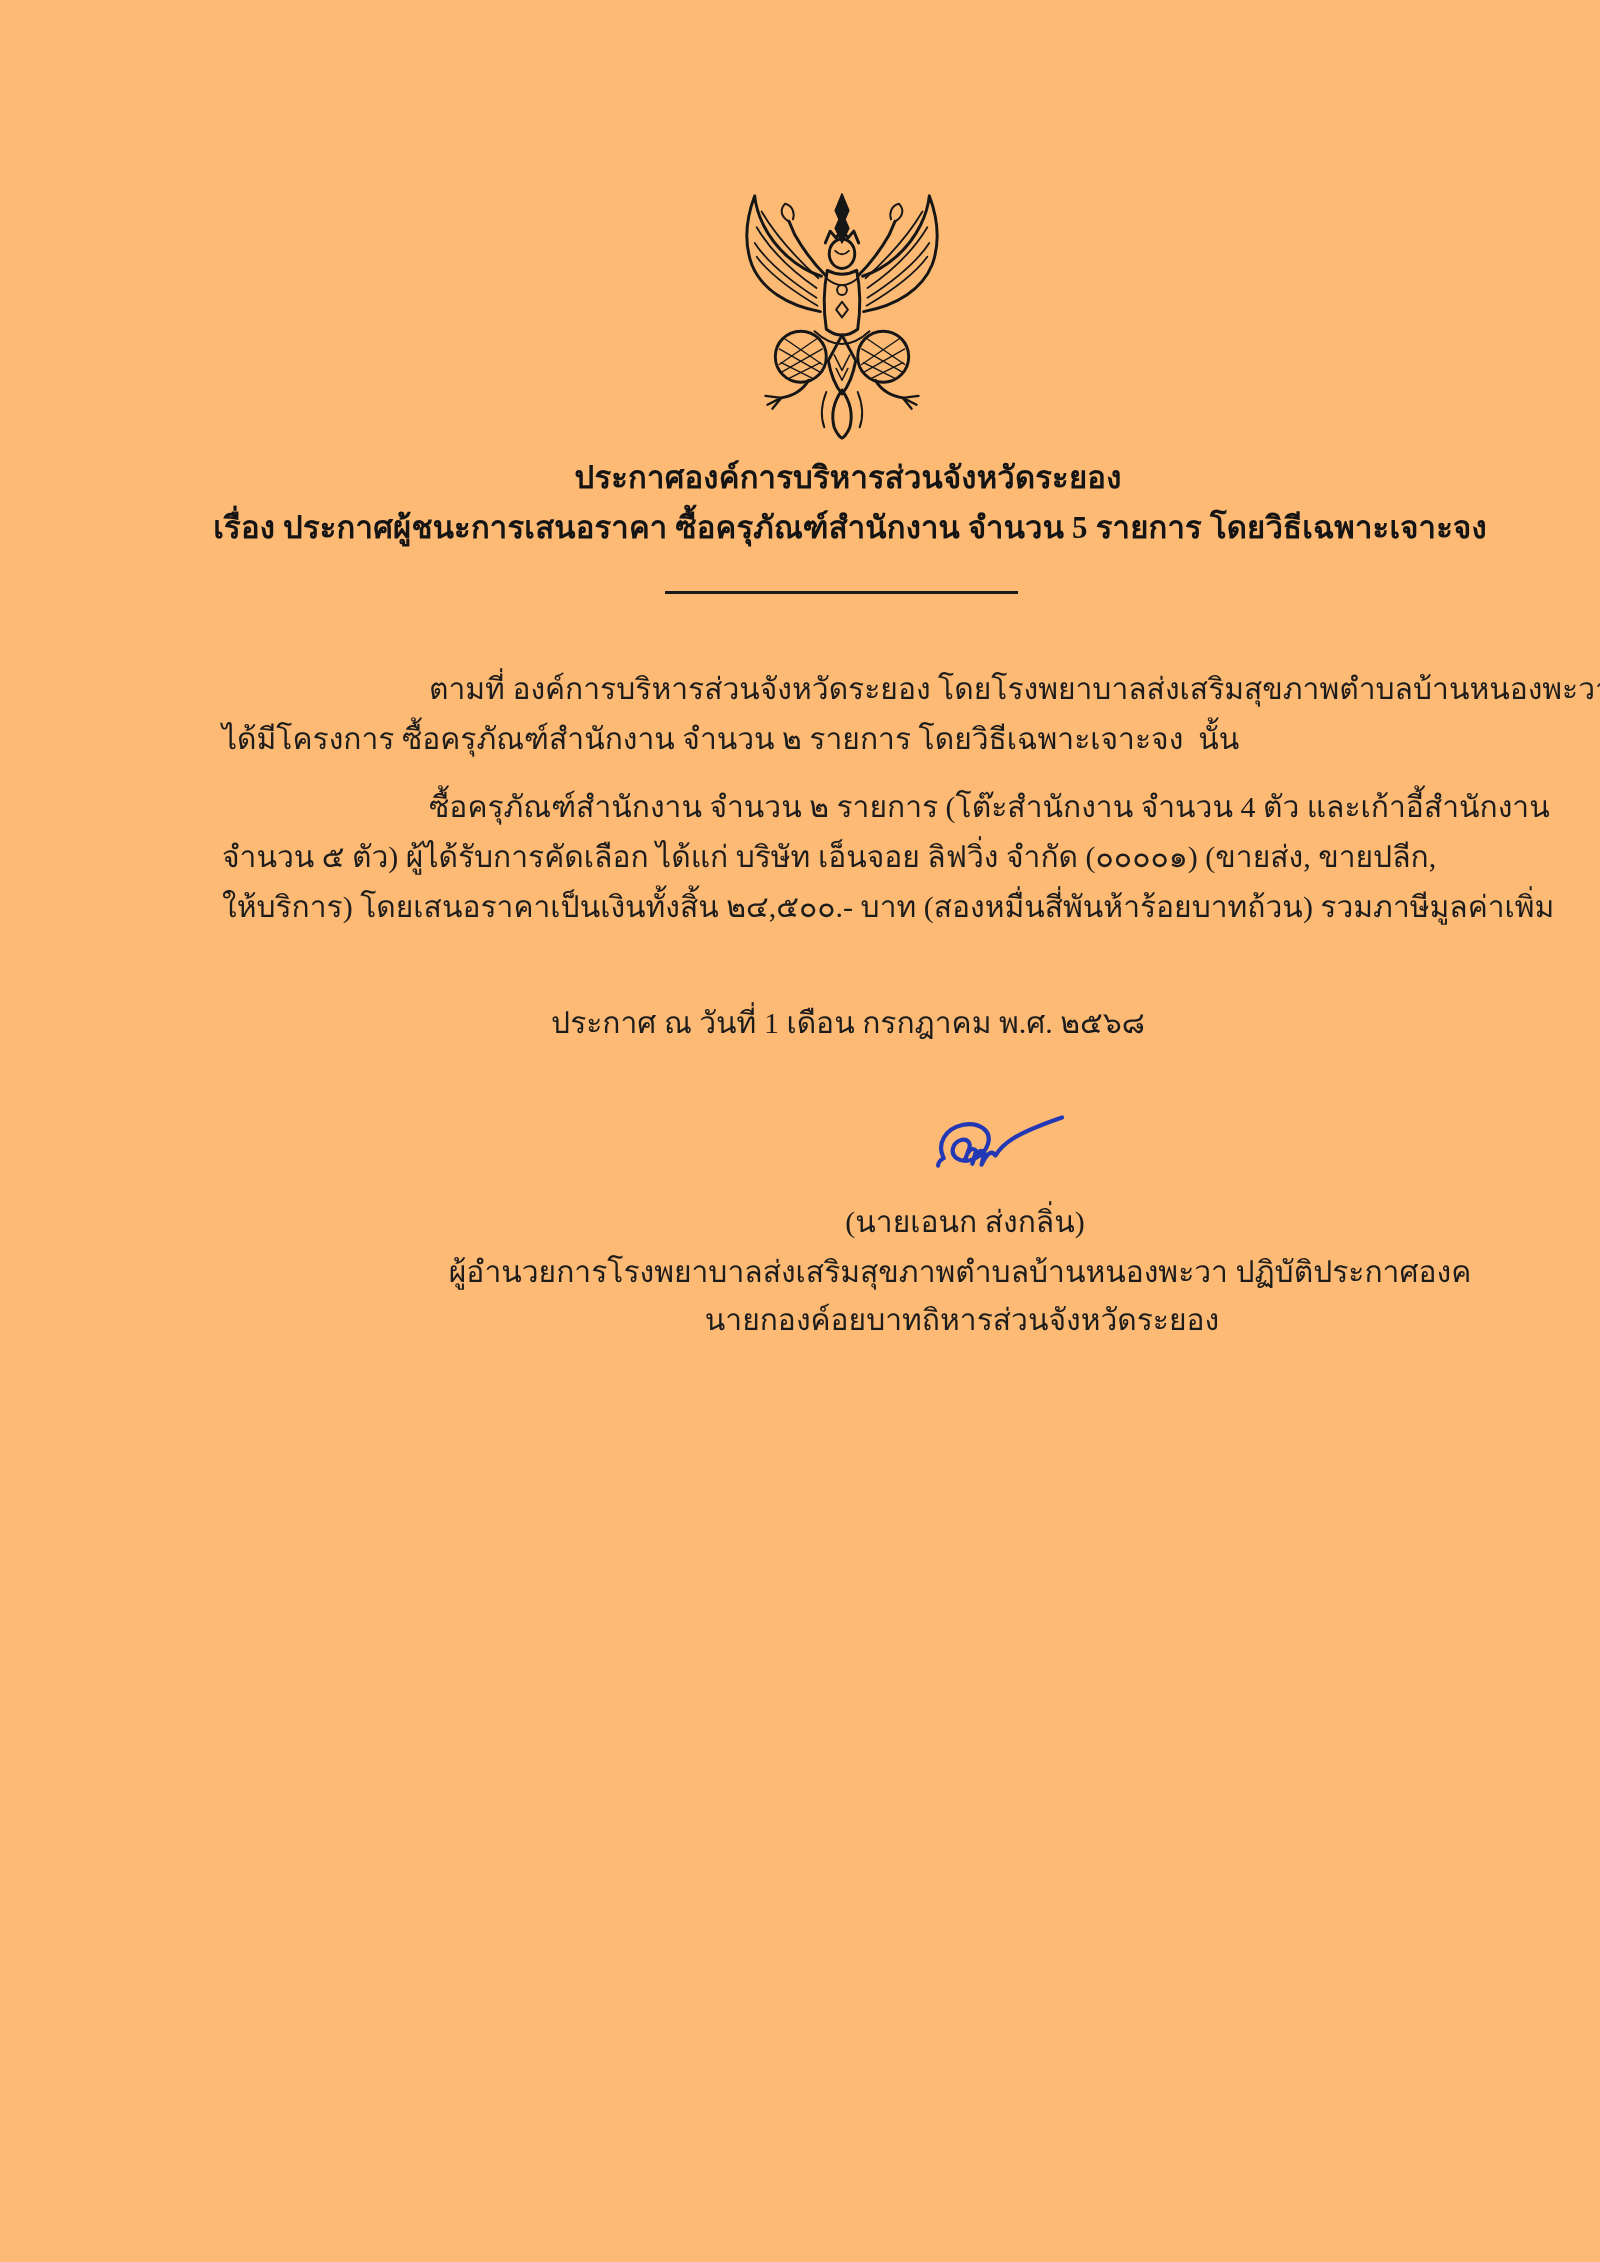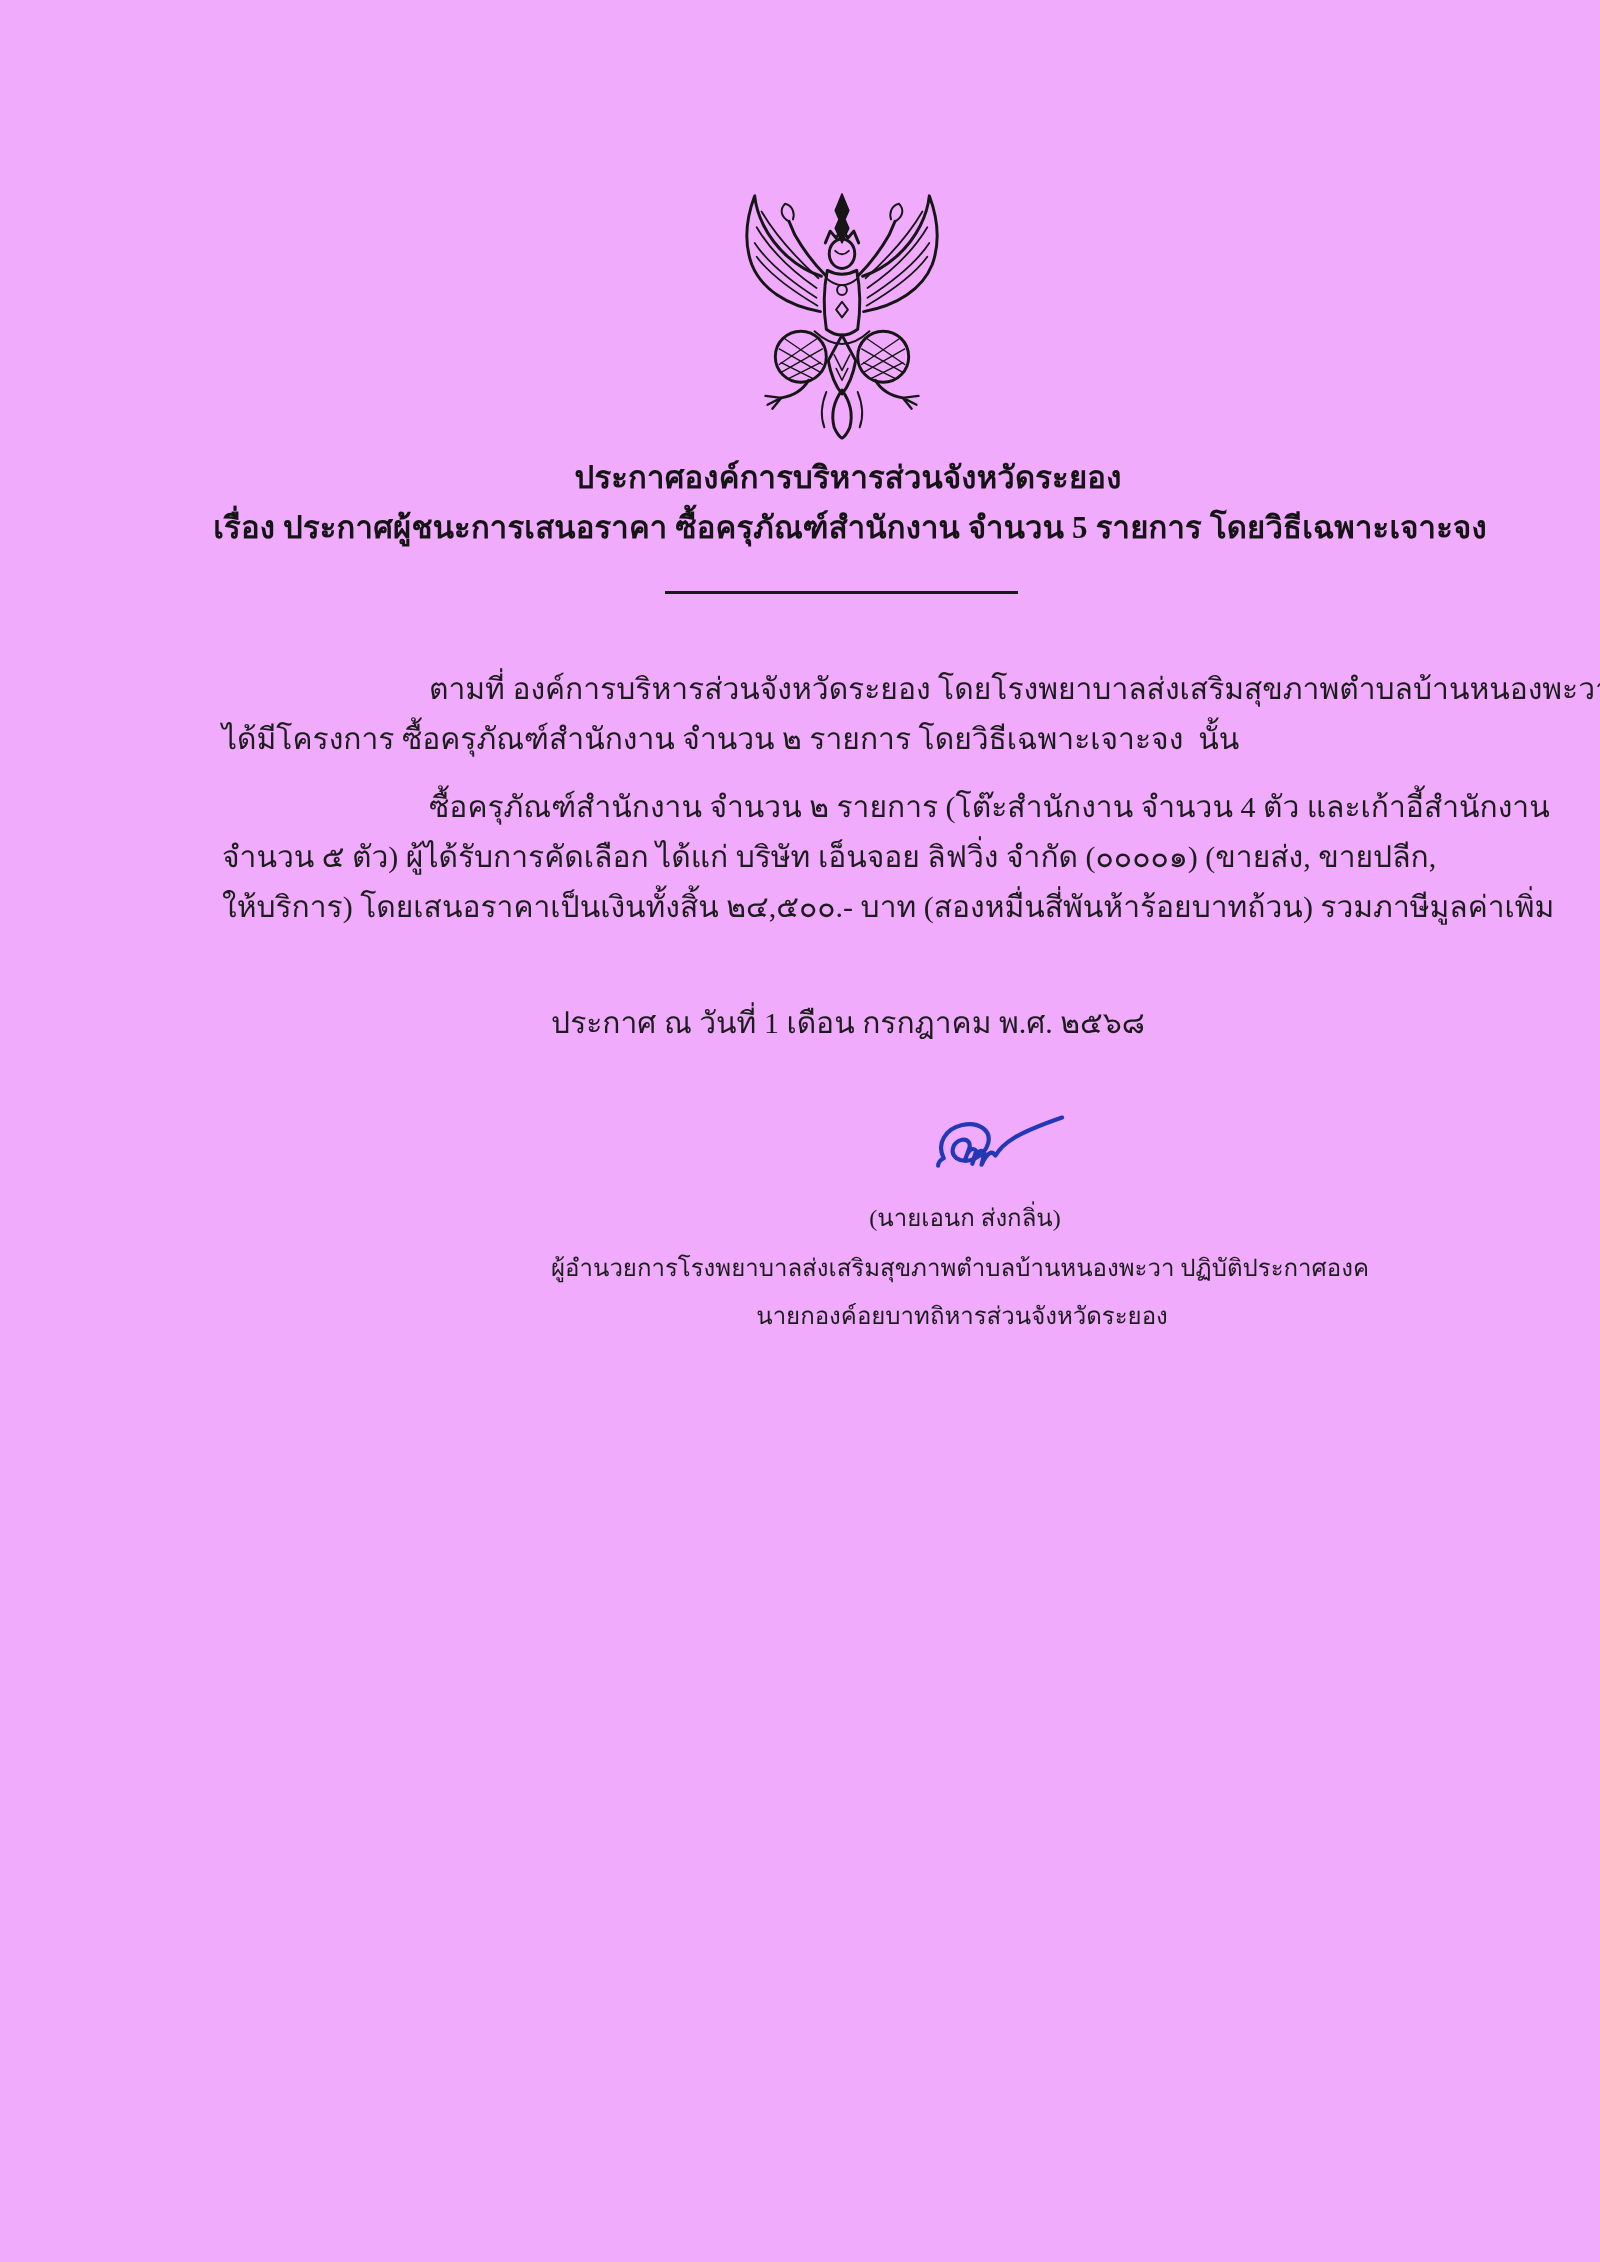--- a/index.html
+++ b/index.html
@@ -1,38 +1,38 @@
 <!DOCTYPE html>
 <html><head>
 <meta charset="utf-8">
 <style>
   html,body{margin:0;padding:0;background:#e8e8e8;}
   .page{
     position:relative;
     width:1600px;height:2262px;
     margin:0 auto;
-    background:#f0abfc;
+    background:#fdba74;
     overflow:hidden;
     font-family:"Liberation Serif","DejaVu Serif",serif;
     color:#1c1c1c;
   }
   .abs{position:absolute;}
   .centered{transform:translateX(-50%);white-space:nowrap;text-align:center;}
   .doc-title{
     font-size:31px;font-weight:700;color:#141414;
     letter-spacing:0.2px;
   }
   .body-text{
     font-size:30px;line-height:50px;color:#1c1c1c;
   }
   .body-line{white-space:nowrap;height:50px;}
   .indent{text-indent:207px;}
   .para-gap{margin-top:18px;}
   .divider{background:#1a1a1a;height:3px;}
-  .sig-line{font-size:24px;color:#1c1c1c;}
+  .sig-line{font-size:30px;color:#1c1c1c;}
   svg{display:block;}
 </style>
 </head>
 <body>
 
 <div class="page">
 
   <svg class="abs" style="left:722px;top:188px;" width="240" height="255" viewBox="0 0 240 260" aria-hidden="true">
     <defs>
       <g id="halfwing" fill="none" stroke="#161616" stroke-width="3" stroke-linecap="round" stroke-linejoin="round">

